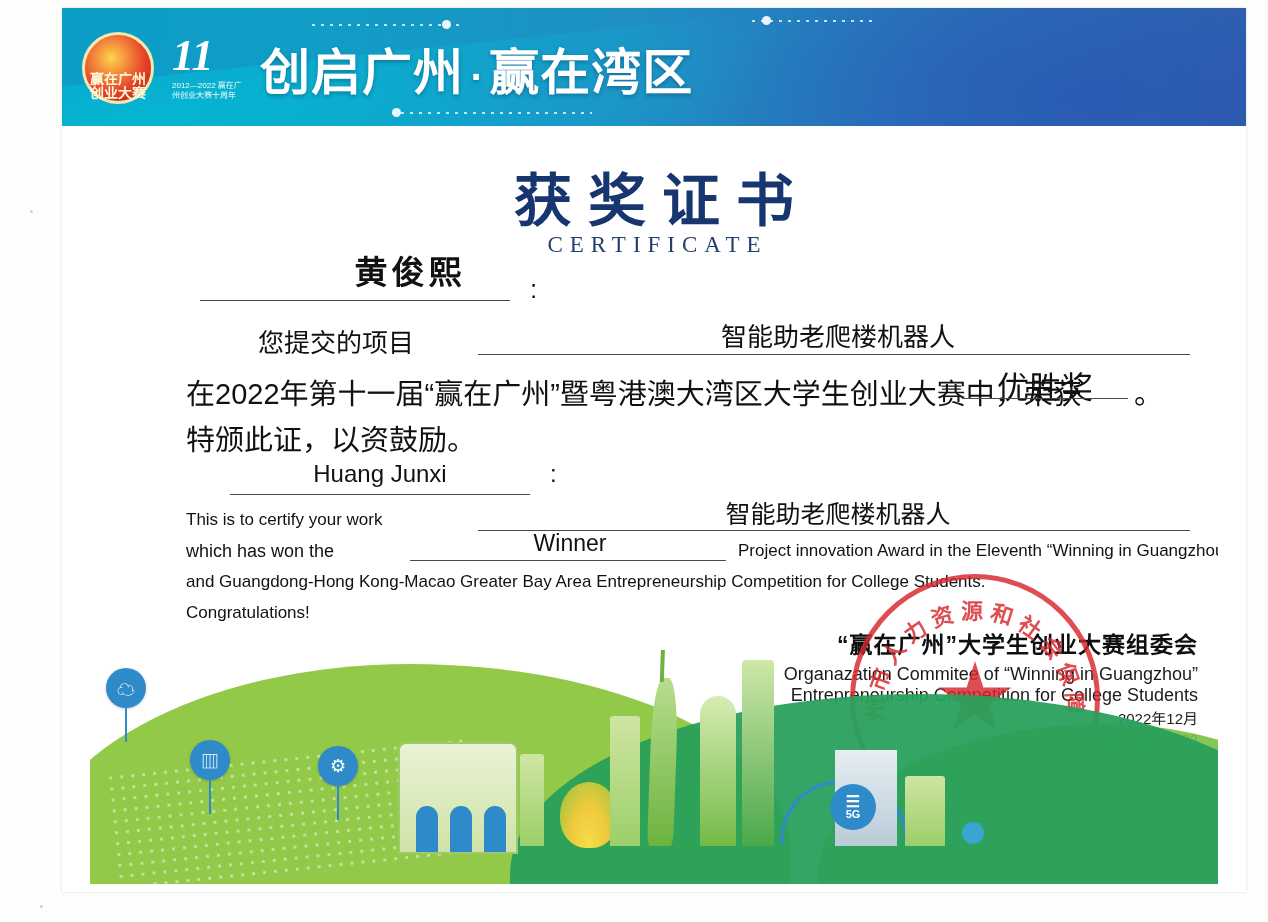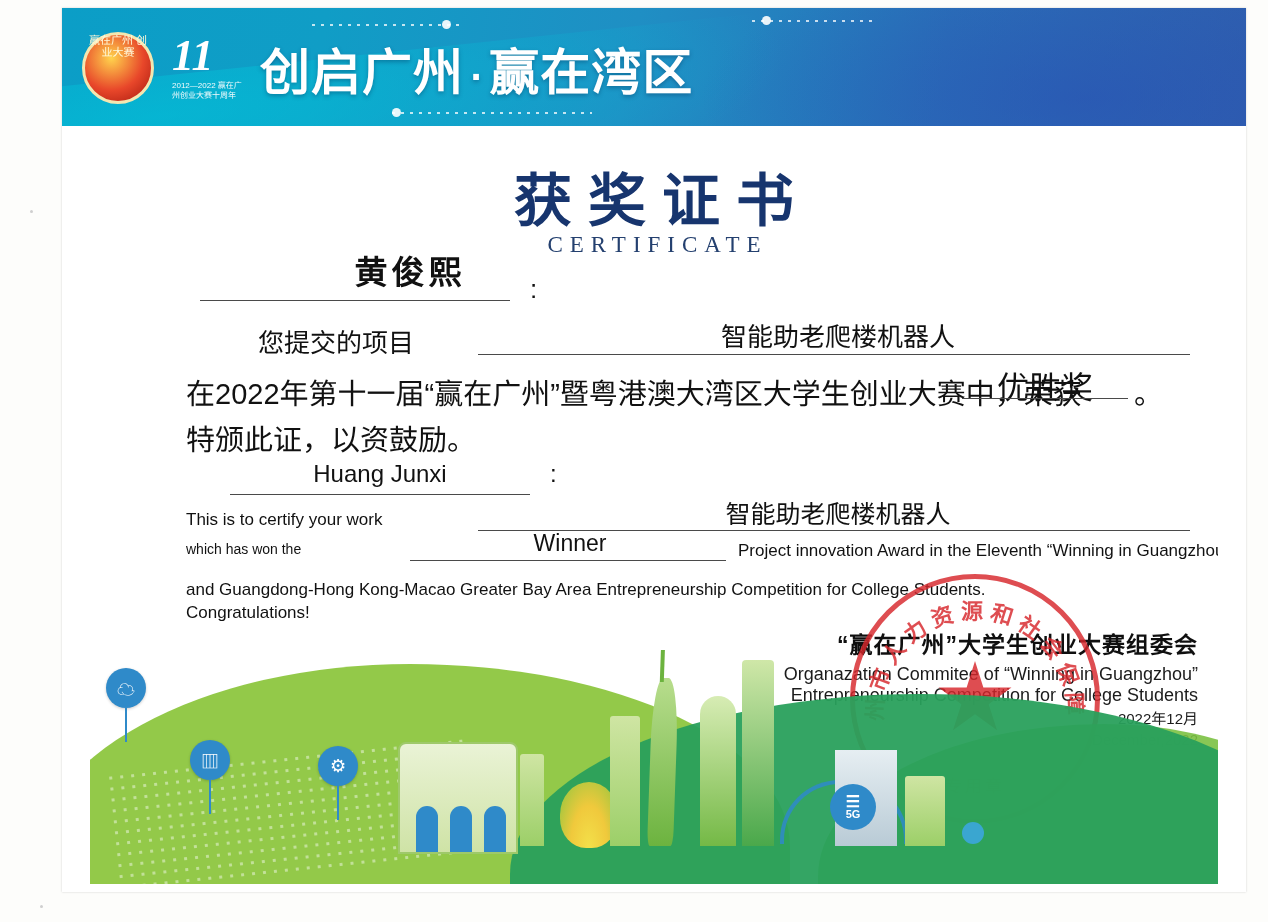--- a/index.html
+++ b/index.html
@@ -73,27 +73,27 @@
   
   #logo-badge {
     position: absolute;
     left: 20px; top: 24px;
     width: 72px; height: 72px;
     border-radius: 50%;
     background: radial-gradient(circle at 40% 35%, #ffd34d 0%, #e8472a 55%, #a3160d 100%);
     border: 3px solid #f4e7b0;
     box-sizing: border-box;
     display: flex;
-    align-items: flex-start;
+    align-items: flex-end;
     justify-content: center;
     color: #fff8d8;
-    font-size: 11px;
+    font-size: 14px;
     line-height: 1.05;
     text-align: center;
-    font-weight: normal;
+    font-weight: bold;
     letter-spacing: 0;
   }
   #anniv-mark {
     position: absolute;
     left: 110px; top: 26px;
     width: 76px; height: 70px;
     color: #ffffff;
   }
   #anniv-mark .glyph {
     font-size: 44px;
@@ -292,21 +292,21 @@
     color: #111;
   }
   #proj-underline-en {
     position: absolute;
     left: 388px; top: 404px;
     width: 712px;
   }
   #en-line2 {
     position: absolute;
     left: 96px; top: 415px;
-    font-size: 14px;
+    font-size: 18px;
     color: #111;
   }
   #en-award-value {
     position: absolute;
     left: 330px; top: 404px;
     width: 300px;
     text-align: center;
     font-size: 23px;
     color: #111;
   }
@@ -321,21 +321,20 @@
     font-size: 17px;
     color: #111;
     white-space: nowrap;
   }
   #en-line3 {
     position: absolute;
     left: 96px; top: 446px;
     font-size: 17px;
     color: #111;
     white-space: nowrap;
-    margin-top: 8px;
   }
   #en-line4 {
     position: absolute;
     left: 96px; top: 477px;
     font-size: 17px;
     color: #111;
   }
 
   
   #sig-block {

